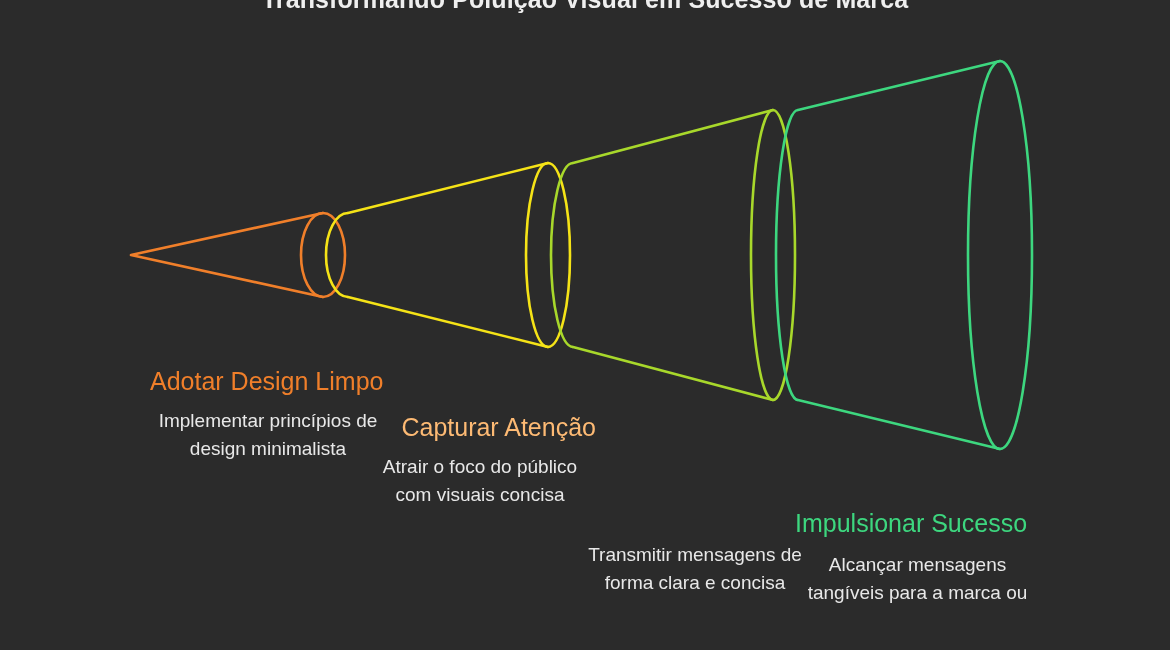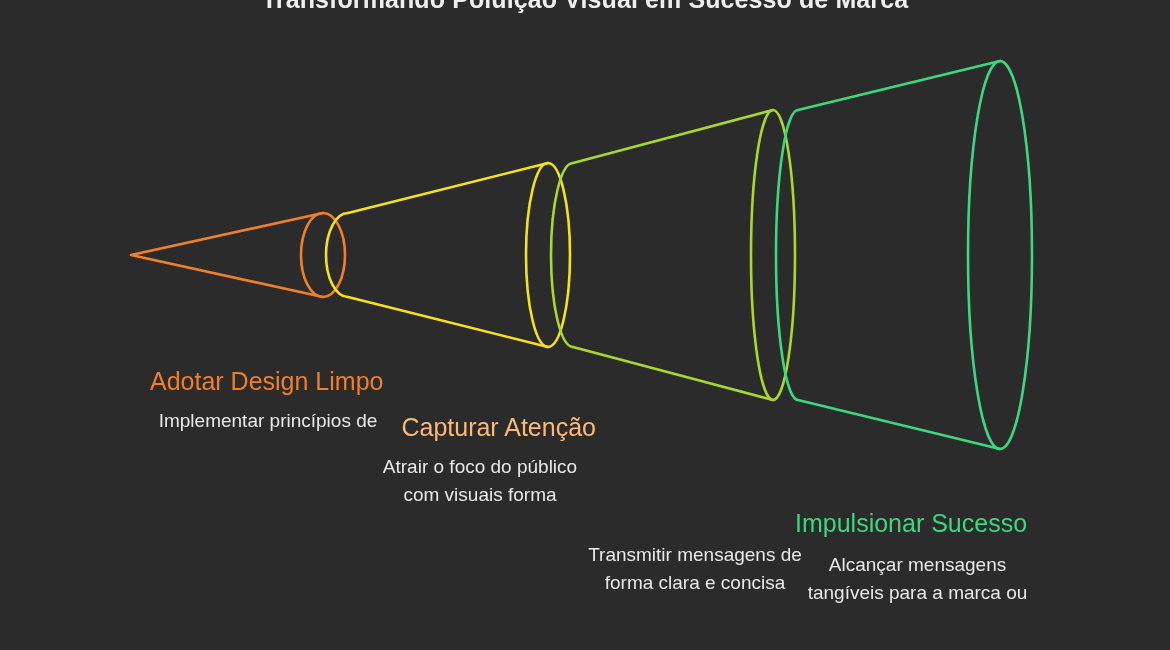--- a/index.html
+++ b/index.html
@@ -81,26 +81,27 @@
         <ellipse cx="773" cy="255" rx="22" ry="145" fill="none" stroke="#a8d82b" stroke-width="2.6"></ellipse>
         <path d="M 798 110 L 1000 61 M 798 400 L 1000 449" fill="none" stroke="#3dd77f" stroke-width="2.6" stroke-linecap="round"></path>
         <path d="M 798 110 A 22 145 0 0 0 798 400" fill="none" stroke="#3dd77f" stroke-width="2.6"></path>
         <ellipse cx="1000" cy="255" rx="32" ry="194" fill="none" stroke="#3dd77f" stroke-width="2.6"></ellipse>
       </g>
   </svg>
 
   <div class="stage-label" style="left: 150px; top: 366px; width: 260px; text-align: left; color: rgb(240, 127, 42);">Adotar Design Limpo</div>
   <div class="stage-desc" style="left: 148px; top: 407px; width: 240px; color: rgb(232, 232, 232);">
     <div>Implementar princípios de</div>
+    <div>design minimalista</div>
   </div>
 
   <div class="stage-label" style="left: 366px; top: 412px; width: 230px; text-align: right; color: #fdba74;">Capturar Atenção</div>
   <div class="stage-desc" style="left: 355px; top: 453px; width: 250px; color: rgb(232, 232, 232);">
     <div>Atrair o foco do público</div>
-    <div>com visuais forma</div>
+    <div>com visuais concisa</div>
   </div>
 
   <div class="stage-desc" style="left: 570px; top: 541px; width: 250px; color: rgb(232, 232, 232);">
     <div>Transmitir mensagens de</div>
     <div>forma clara e concisa</div>
   </div>
 
   <div class="stage-label" style="left: 795px; top: 508px; width: 280px; text-align: left; color: rgb(61, 215, 127);">Impulsionar Sucesso</div>
   <div class="stage-desc" style="left: 790px; top: 551px; width: 255px; color: rgb(232, 232, 232);">
     <div>Alcançar mensagens</div>

